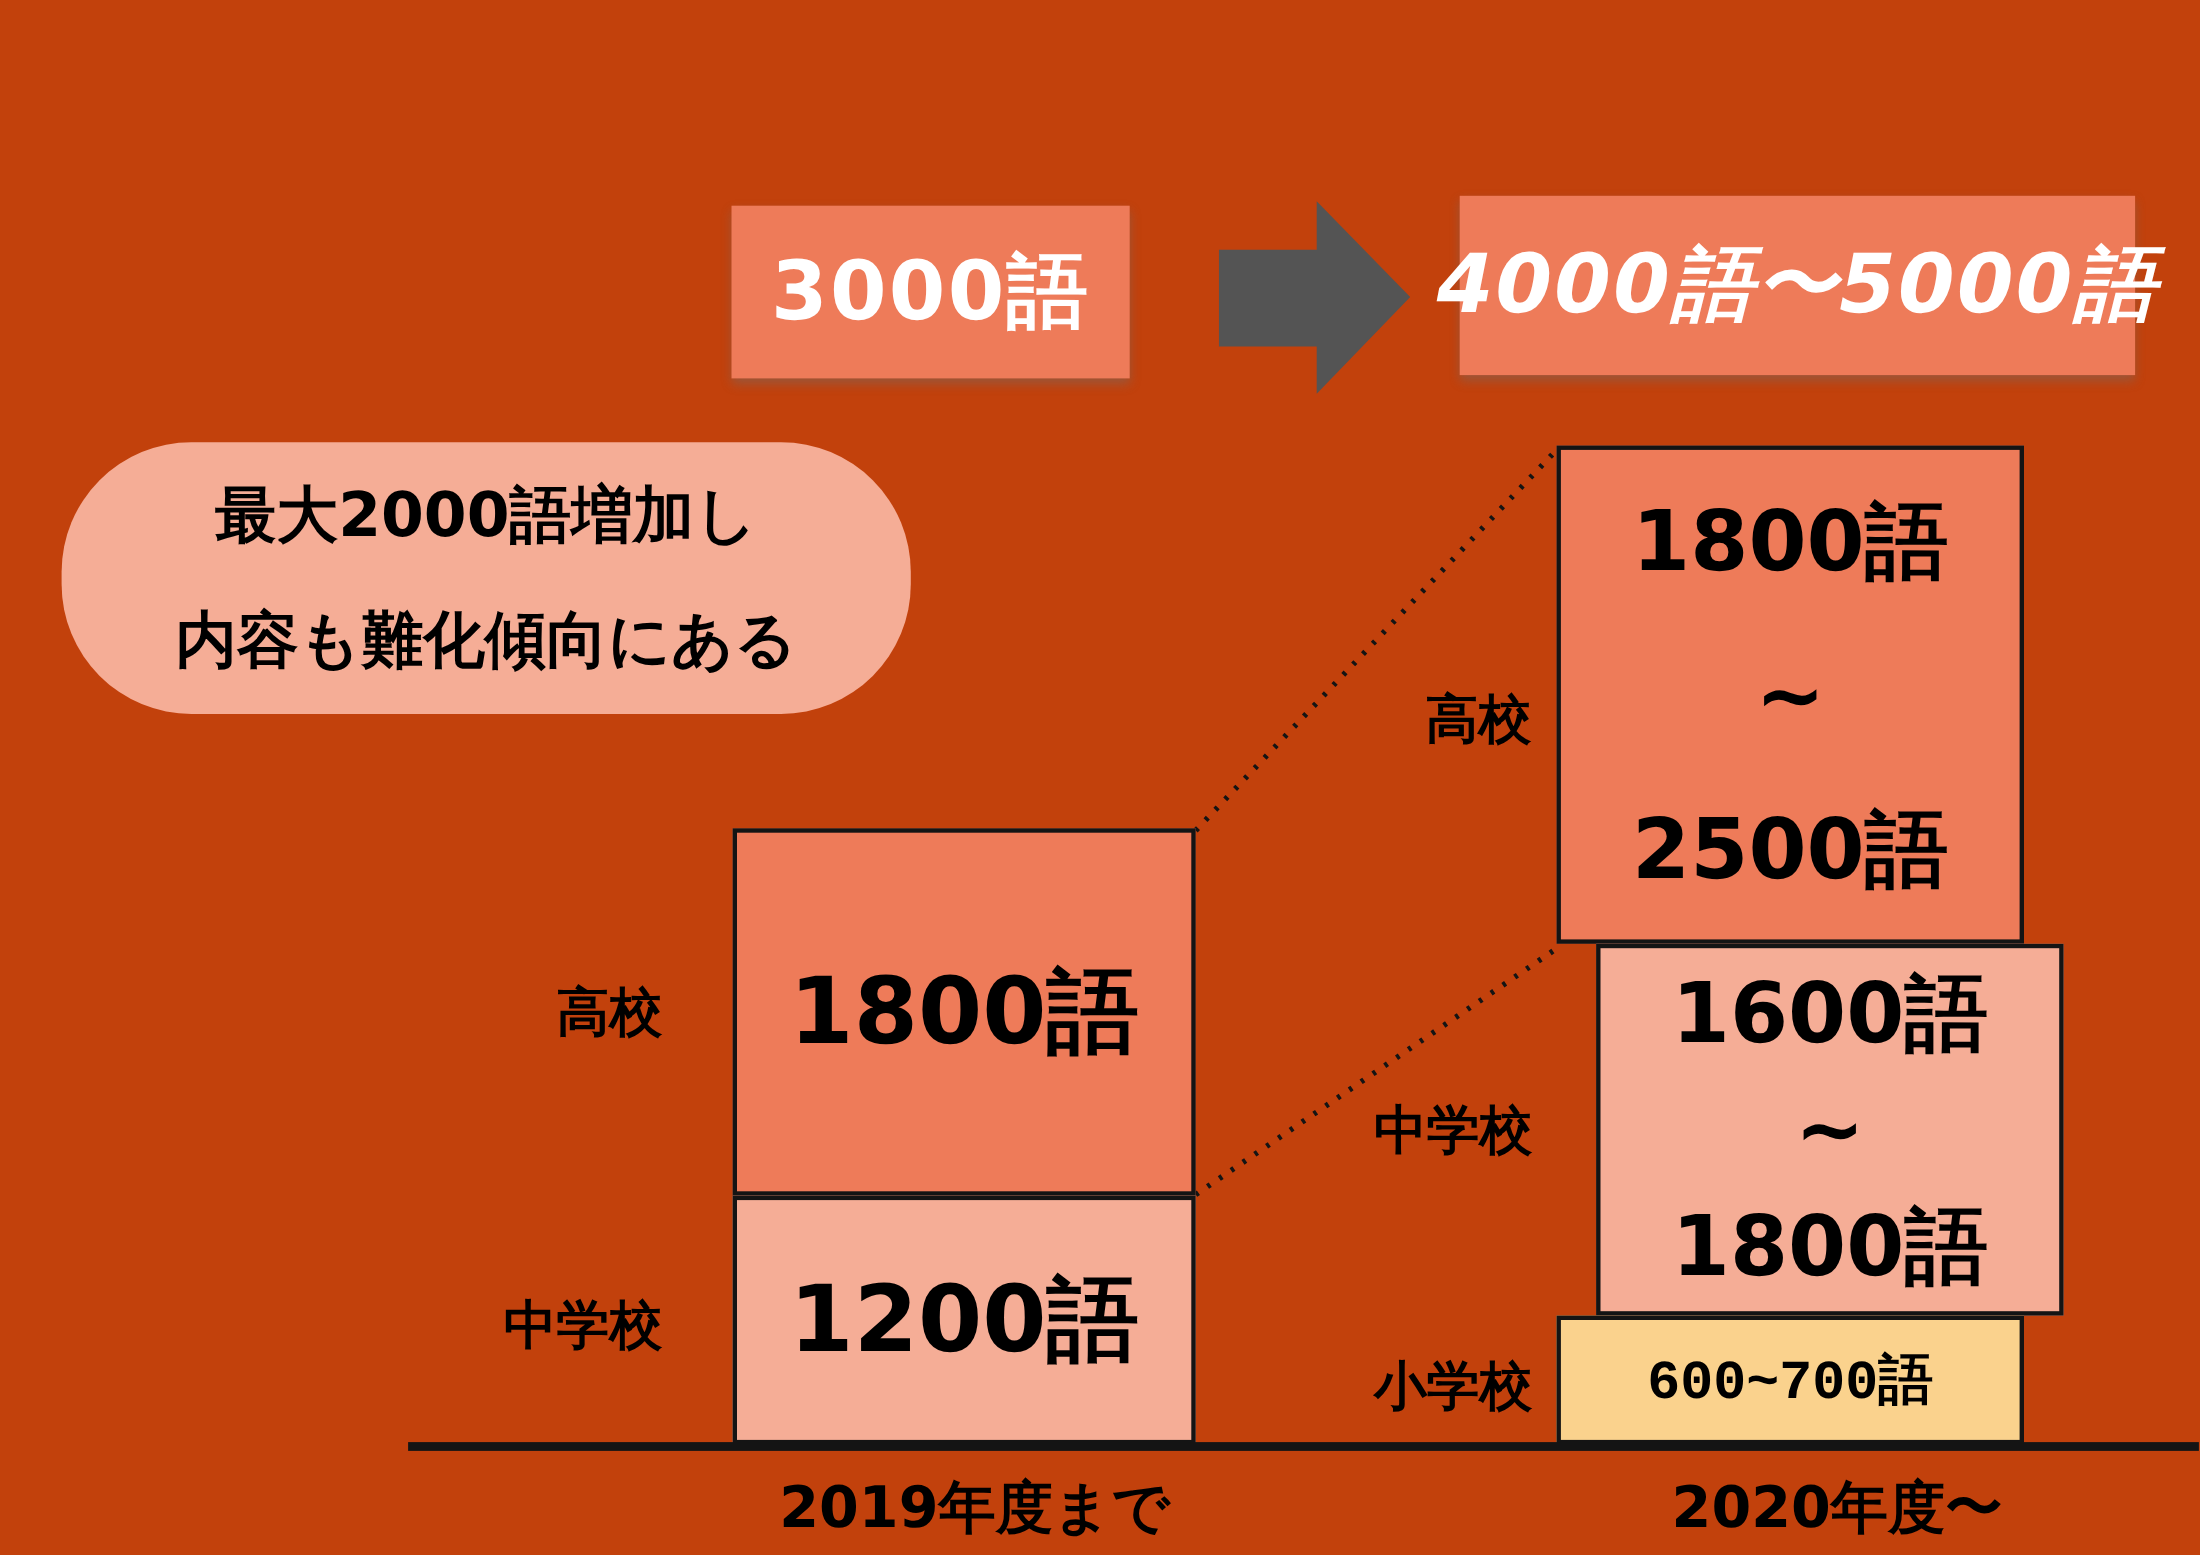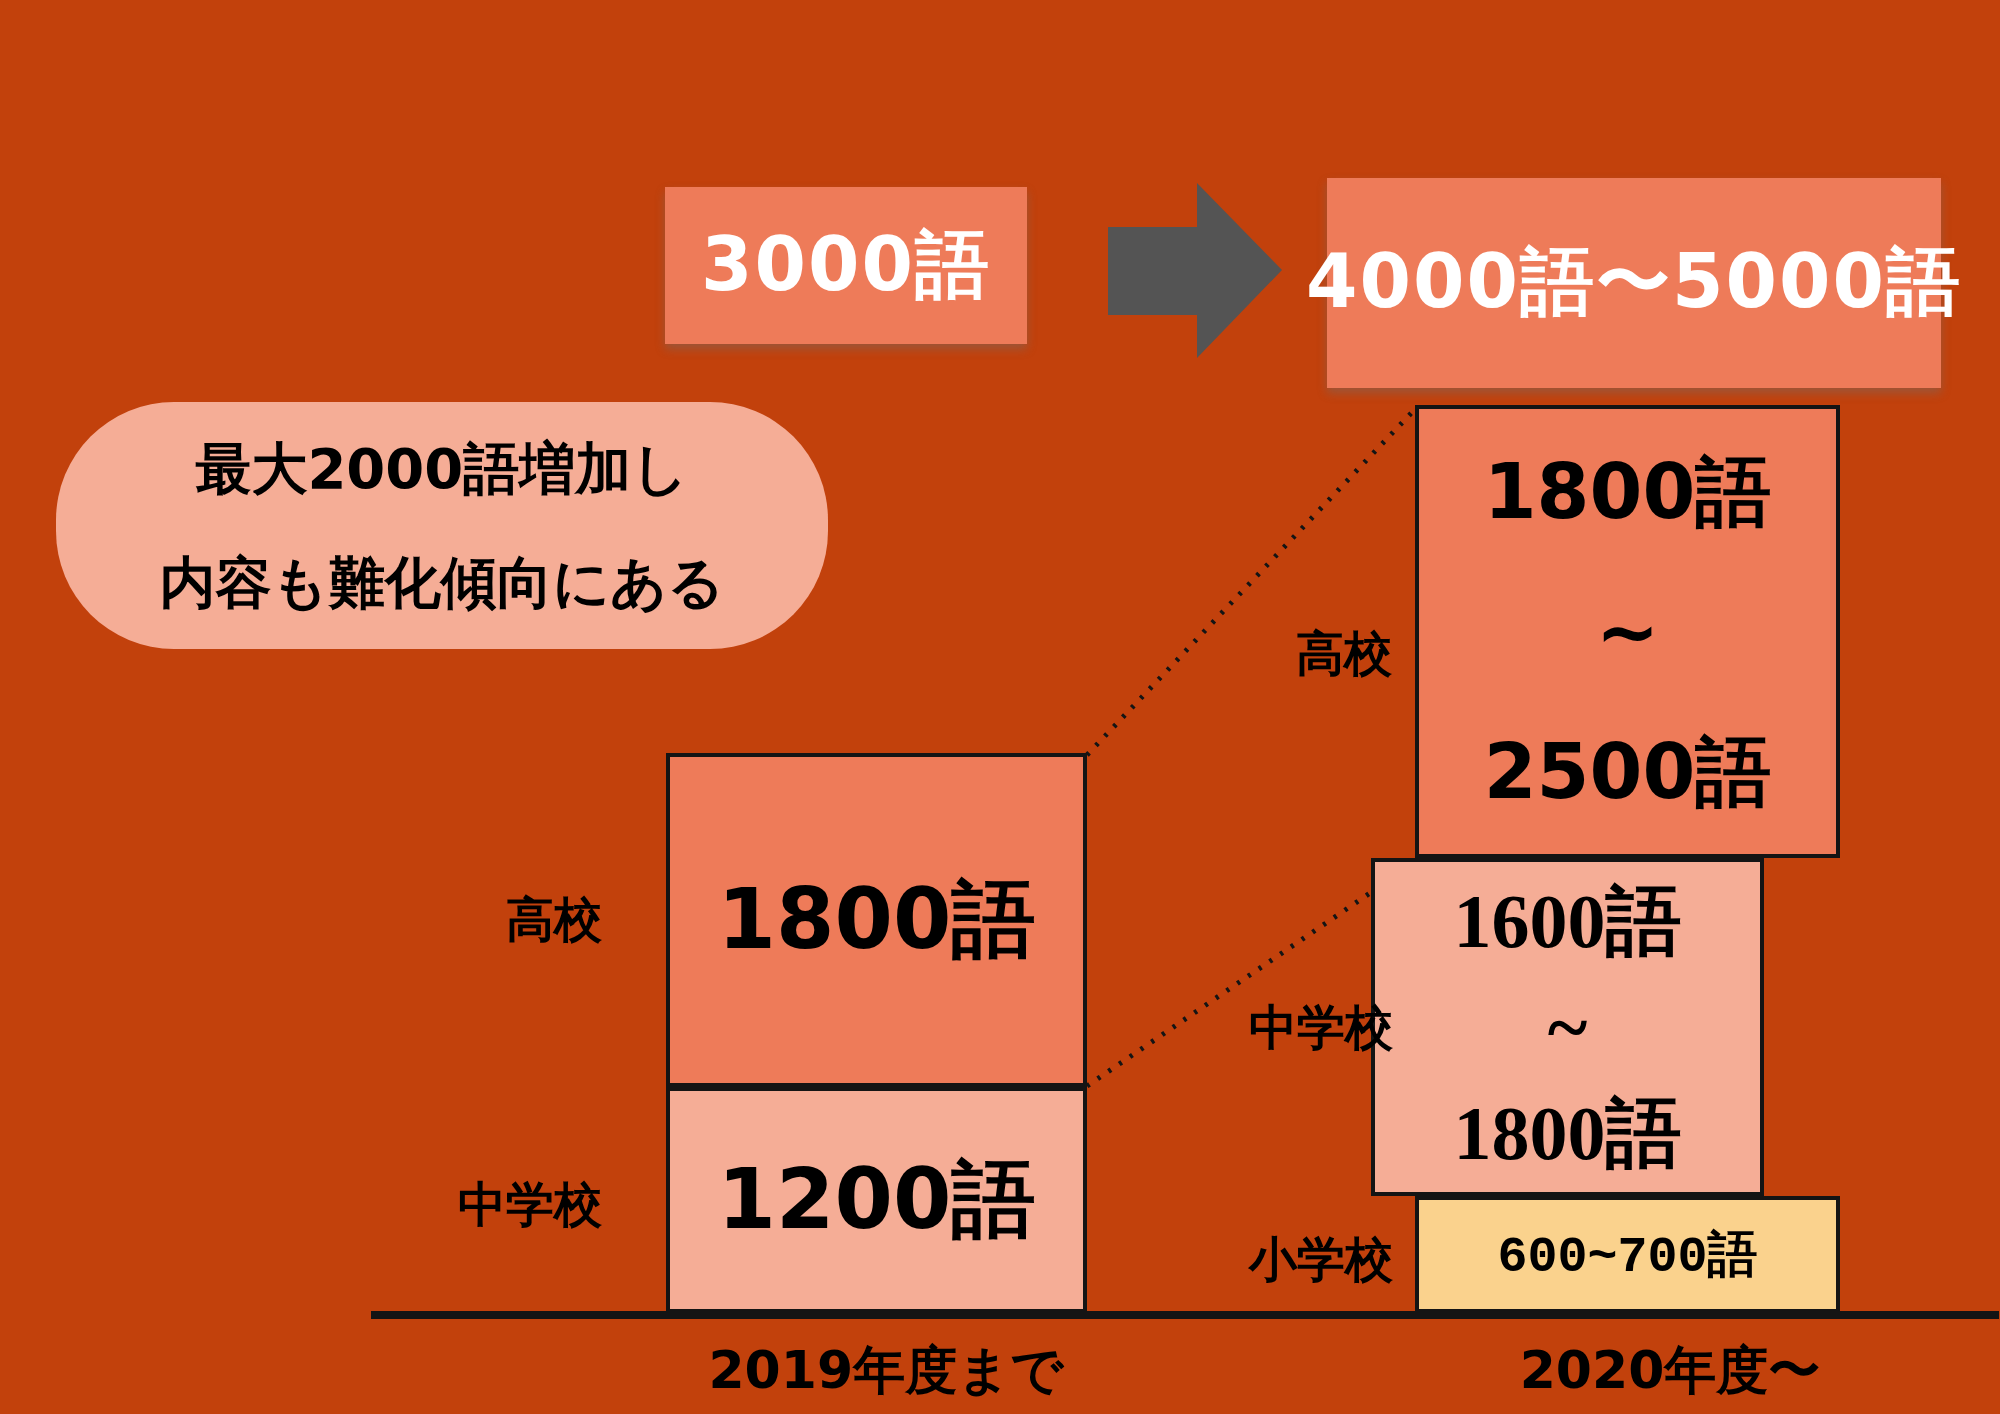--- a/index.html
+++ b/index.html
@@ -50,21 +50,21 @@
 <div id="canvas">
 
   <div class="flow-box" style="left:665px; top:187px; width:362px; height:157px;">
     <span>3000語</span>
   </div>
 
   <svg class="arrow-svg" width="176" height="179" viewBox="0 0 176 179">
     <polygon points="0,46 89,46 89,2 174,89 89,177 89,134 0,134" fill="#545454"></polygon>
   </svg>
 
-  <div class="flow-box" style="left:1327px; top:178px; width:614px; height:210px;">
+  <div class="flow-box" style="left:1327px; top:178px; width:614px; height:163px;font-style:italic;">
     <span>4000語〜5000語</span>
   </div>
 
   <div class="callout">
     <div>最大2000語増加し</div>
     <div>内容も難化傾向にある</div>
   </div>
 
   <svg class="connectors" width="2000" height="1414">
     <line class="dotline" x1="1087" y1="755" x2="1417" y2="407"></line>
@@ -76,21 +76,21 @@
   </div>
   <div class="seg fill-light" style="left:666px; top:1087px; width:421px; height:226px;">
     <div class="val-big">1200語</div>
   </div>
 
   <div class="seg fill-dark" style="left:1415px; top:405px; width:425px; height:453px;">
     <div class="val-line">1800語</div>
     <div class="val-line">~</div>
     <div class="val-line">2500語</div>
   </div>
-  <div class="seg fill-light" style="left:1371px; top:858px; width:393px; height:338px;font-family:Liberation Serif, serif;">
+  <div class="seg fill-light" style="left:1451px; top:858px; width:425px; height:338px;">
     <div class="val-line-mid">1600語</div>
     <div class="val-line-mid">~</div>
     <div class="val-line-mid">1800語</div>
   </div>
   <div class="seg fill-yellow" style="left:1415px; top:1196px; width:425px; height:117px;">
     <div class="val-yellow">600~700語</div>
   </div>
 
   <div class="side-label" style="right:1398px; top:920px;">高校</div>
   <div class="side-label" style="right:1398px; top:1205px;">中学校</div>

